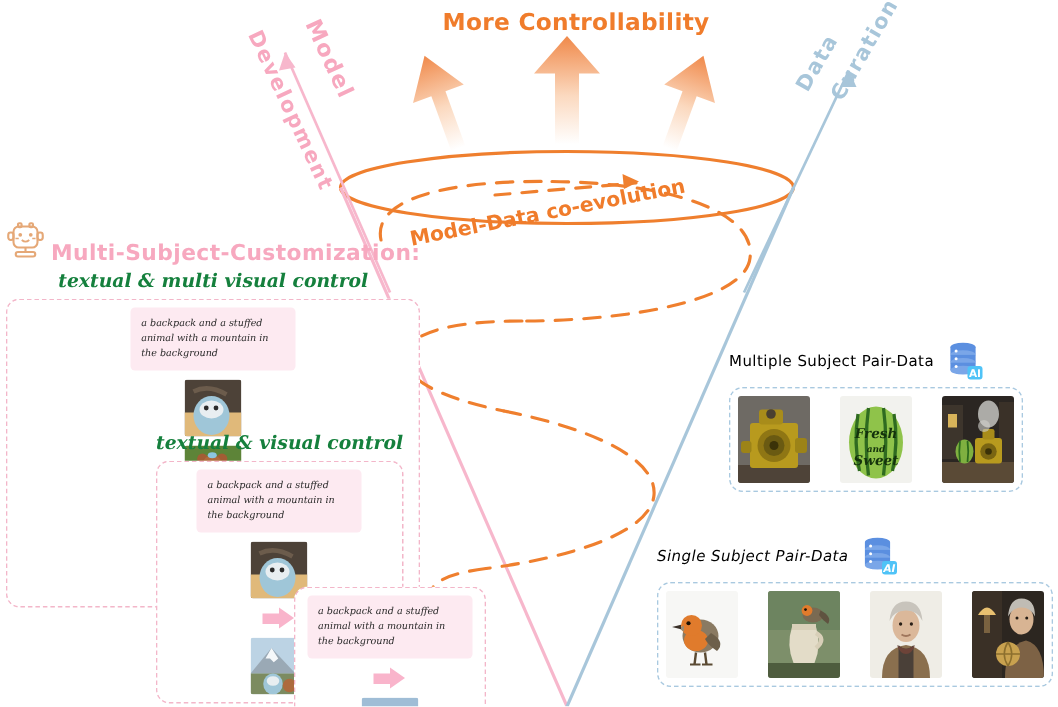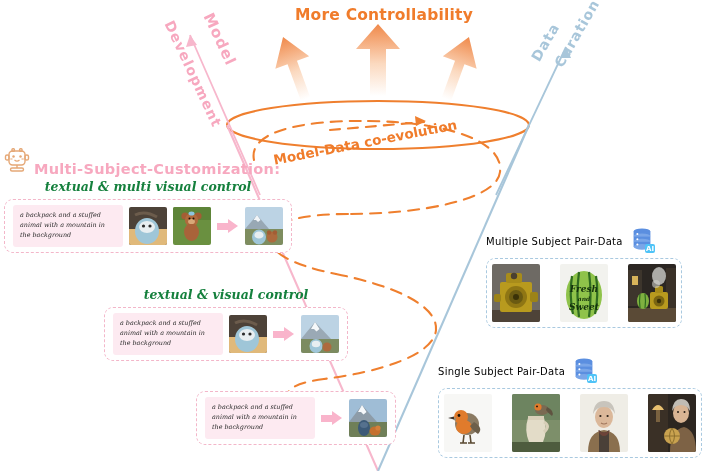--- a/index.html
+++ b/index.html
@@ -106,20 +106,21 @@
   }
   .card-body {
     margin-top: 5px;
     border: 1.4px dashed #f3b6c9;
     border-radius: 9px;
     padding: 5px 8px;
     display: flex;
     align-items: center;
     gap: 6px;
     background: #ffffff;
+    flex-direction: column;
   }
   .prompt {
     background: #fdeaf1;
     color: #2a2a2a;
     font-family: "DejaVu Serif", serif;
     font-style: italic;
     font-size: 6.4px;
     line-height: 1.55;
     padding: 6px 7px;
     border-radius: 3px;
@@ -439,21 +440,21 @@
             <path d="M12 30 q-1 7 0 14"></path>
               <path d="M17 30 q1 7 0 14"></path>
           </g>
           <ellipse cx="31" cy="12" rx="7" ry="9" fill="#d8d8d4" opacity="0.75"></ellipse>
           <ellipse cx="28" cy="20" rx="4" ry="4" fill="#d0d0cc" opacity="0.6"></ellipse>
         </svg>
       </div>
     </div>
   </div>
 
-  <div class="card" style="left:438px; top:358px;">
+  <div class="card" style="left:438px; top:358px;font-style:italic;">
     <div class="rcard-head">
       <span class="rcard-title">Single Subject Pair-Data</span>
       <span class="db-icon">
         <svg viewBox="0 0 26 26" width="26" height="26">
           <g fill="#5b8fe0">
             <ellipse cx="12" cy="3.4" rx="8.4" ry="2.9"></ellipse>
             <rect x="3.6" y="3.4" width="16.8" height="5"></rect>
             <ellipse cx="12" cy="8.4" rx="8.4" ry="2.9" fill="#7aa6e8"></ellipse>
             <rect x="3.6" y="8.6" width="16.8" height="5"></rect>
             <ellipse cx="12" cy="13.6" rx="8.4" ry="2.9" fill="#7aa6e8"></ellipse>

